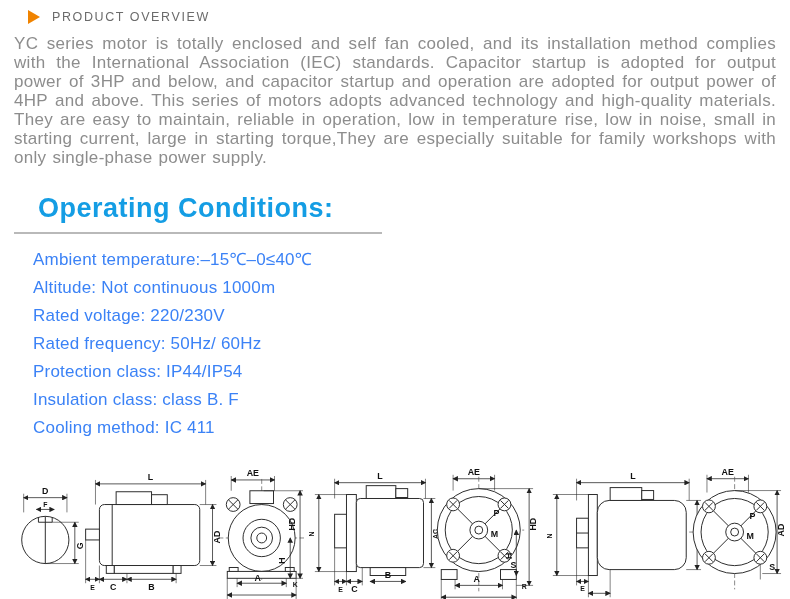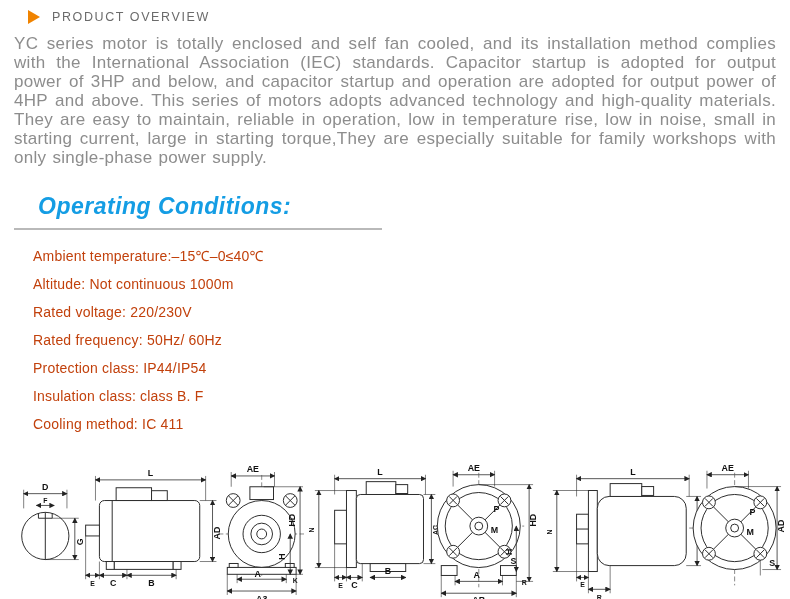--- a/index.html
+++ b/index.html
@@ -11,28 +11,27 @@
   .hdr{display:flex;align-items:flex-start;gap:12px;padding:10px 0 0 28px;}
   .tri{width:0;height:0;border-top:7px solid transparent;border-bottom:7px solid transparent;border-left:12px solid #f08300;}
   .hdr-title{font-size:12.5px;letter-spacing:1.6px;color:#6b6b6b;font-weight:500;}
   
   .intro{
     margin:10px 14px 0 14px;font-size:17px;line-height:19px;color:#8d8d8d;
     text-align:justify;letter-spacing:0.3px;word-spacing:1px;
   }
   
   .sec-title{
-    margin:26px 8px 0 38px;font-size:23px;font-weight:bold;color:#149de4;
+    margin:26px 8px 0 38px;font-size:27px;font-weight:bold;color:#149de4;
     letter-spacing:0.5px;
-    font-style:italic;
   }
   .sec-rule{height:2px;background:#b9b9b9;width:368px;margin:8px 0 0 14px;}
   
   .conds{margin:12px 0 0 33px;}
-  .cond{font-size:14px;line-height:28px;color:#c2410c;letter-spacing:0.2px;}
+  .cond{font-size:17px;line-height:28px;color:#3b82f6;letter-spacing:0.2px;}
   
   .diagrams{display:flex;justify-content:space-between;align-items:flex-start;padding:0 4px;margin-top:22px;}
   .dia{display:flex;flex-direction:column;align-items:center;}
   svg{display:block;}
   .ln{fill:none;stroke:#2b2b2b;stroke-width:1;}
   .fl{fill:#ffffff;stroke:#2b2b2b;stroke-width:1;}
   .dim{fill:none;stroke:#2b2b2b;stroke-width:0.8;}
   .ext{fill:none;stroke:#2b2b2b;stroke-width:0.6;}
   .cl{fill:none;stroke:#555;stroke-width:0.7;stroke-dasharray:5 2.5;}
   .lbl{font-family:"Liberation Sans",sans-serif;font-size:9px;font-weight:600;fill:#111;}

